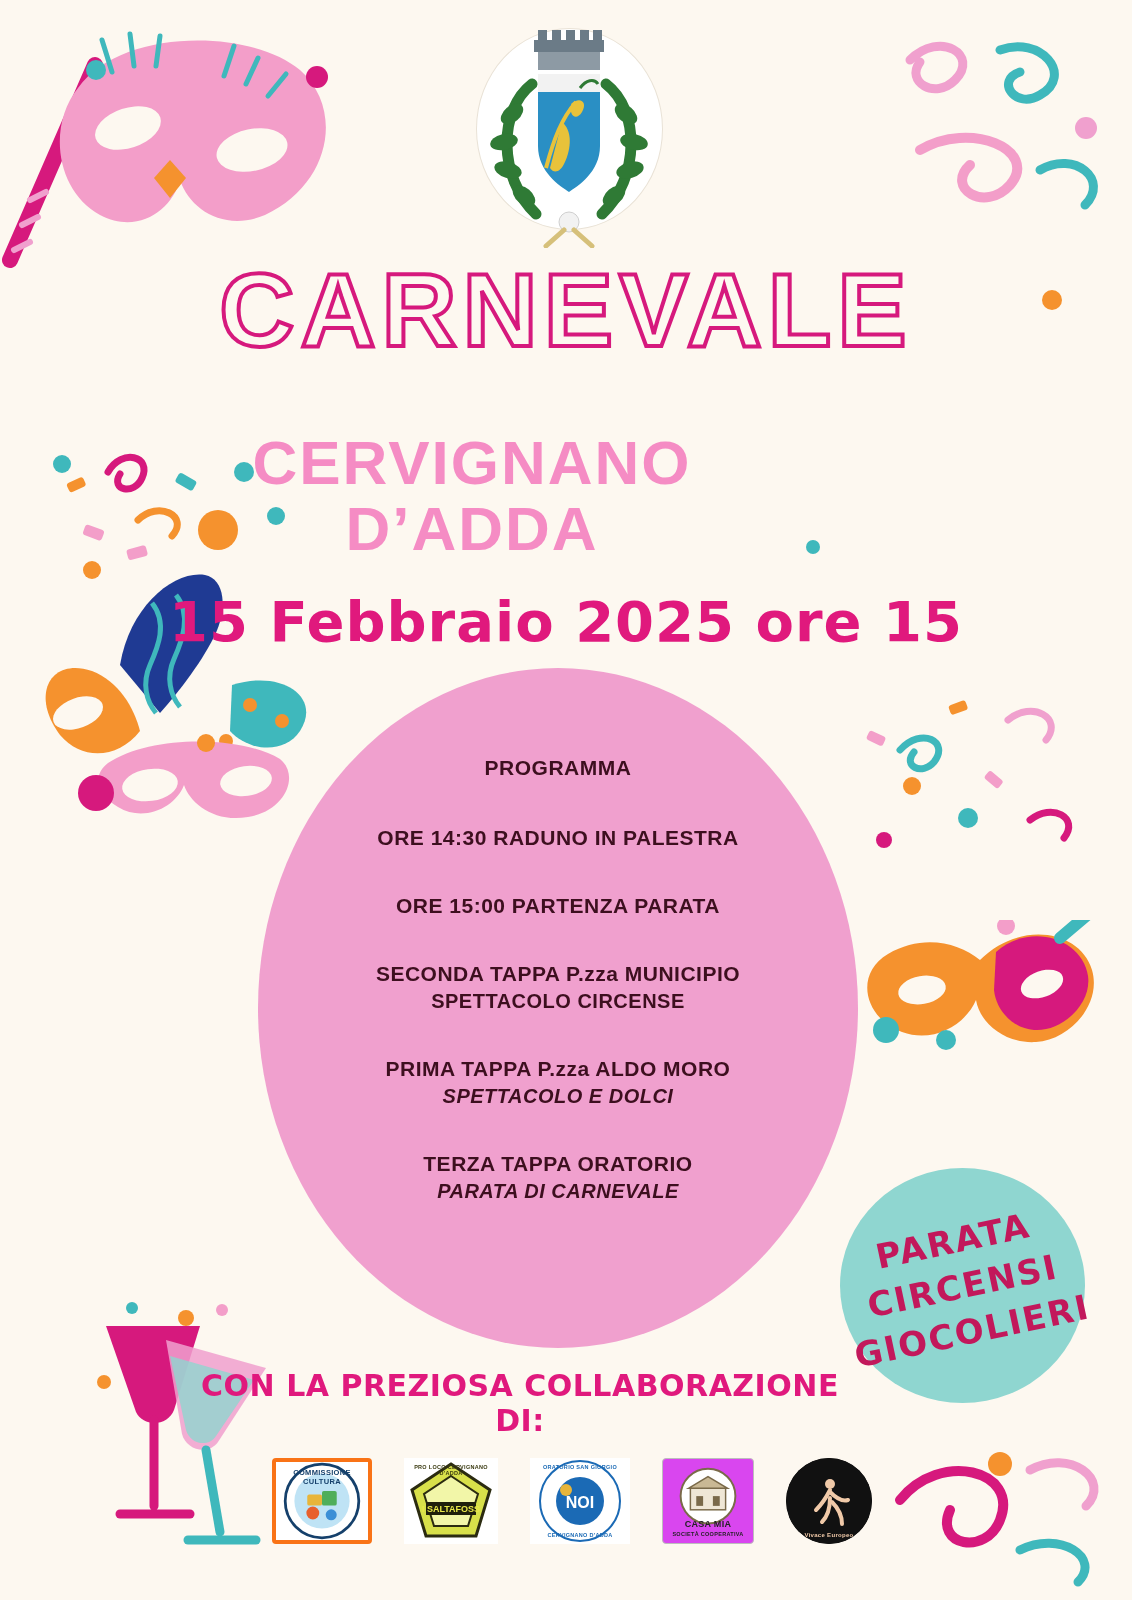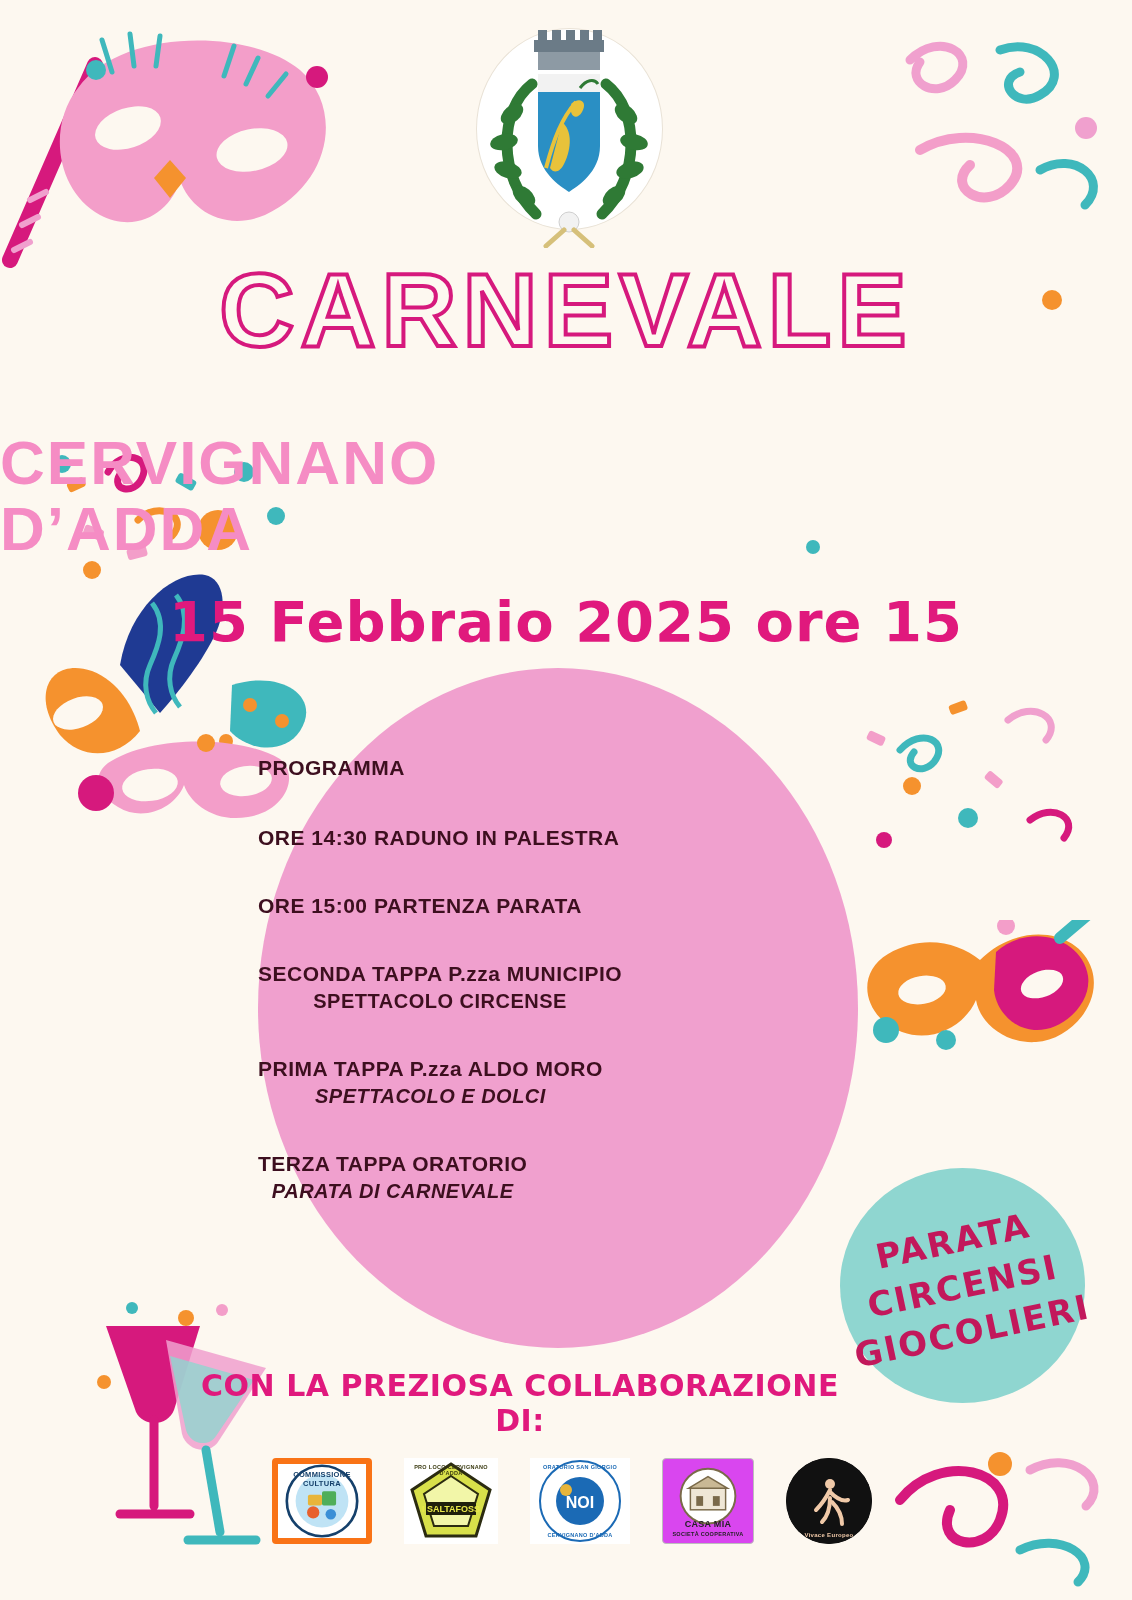--- a/index.html
+++ b/index.html
@@ -58,20 +58,21 @@
     -webkit-text-stroke: 4px #d6197d;
     text-shadow:
       0 0 0 #d6197d;
     font-family: "Liberation Sans", sans-serif;
   }
   .title-sub {
     position: absolute;
     top: 430px;
     left: 0;
     width: 944px;
+    text-align: center;
     font-size: 62px;
     line-height: 66px;
     font-weight: bold;
     letter-spacing: 2px;
     color: #f58cc4;
   }
   .title-date {
     position: absolute;
     top: 590px;
     left: 0;
@@ -96,21 +97,21 @@
     border-radius: 50%;
   }
   .programme {
     position: absolute;
     left: 258px;
     top: 668px;
     width: 600px;
     height: 680px;
     display: flex;
     flex-direction: column;
-    align-items: flex-start;
+    align-items: center;
     justify-content: flex-start;
     padding-top: 88px;
     box-sizing: border-box;
     color: #4a1226;
   }
   .prog-line {
     font-size: 21px;
     font-weight: bold;
     letter-spacing: 0.5px;
     text-align: center;
@@ -186,21 +187,21 @@
   .logo {
     display: flex;
     align-items: center;
     justify-content: center;
     text-align: center;
     font-size: 8px;
     font-weight: bold;
     box-sizing: border-box;
     overflow: hidden;
   }
-  .logo-1 { width: 100px; height: 86px; background: #ffffff; border: 6px solid #f97316; border-radius: 4px; color: #15406b; position: relative;}
+  .logo-1 { width: 100px; height: 86px; background: #ffffff; border: 4px solid #f97316; border-radius: 4px; color: #15406b; position: relative;}
   .logo-2 { width: 94px; height: 86px; background: #ffffff; color: #3a3a10; position: relative;}
   .logo-3 { width: 100px; height: 86px; background: #ffffff; color: #1b6ab5; position: relative;}
   .logo-4 { width: 92px; height: 86px; background: #d946ef; border: 1px solid #bdbdbd; border-radius: 4px; color: #222; position: relative;}
   .logo-5 { width: 86px; height: 86px; background: #111111; border-radius: 50%; color: #f7d9c0; position: relative;}
   .lg-txt-top, .lg-txt-bot {
     position: absolute; left: 0; width: 100%;
     text-align: center; font-size: 7.5px; letter-spacing: .3px;
   }
   .lg-txt-top { top: 6px; }
   .lg-txt-bot { bottom: 6px; }

